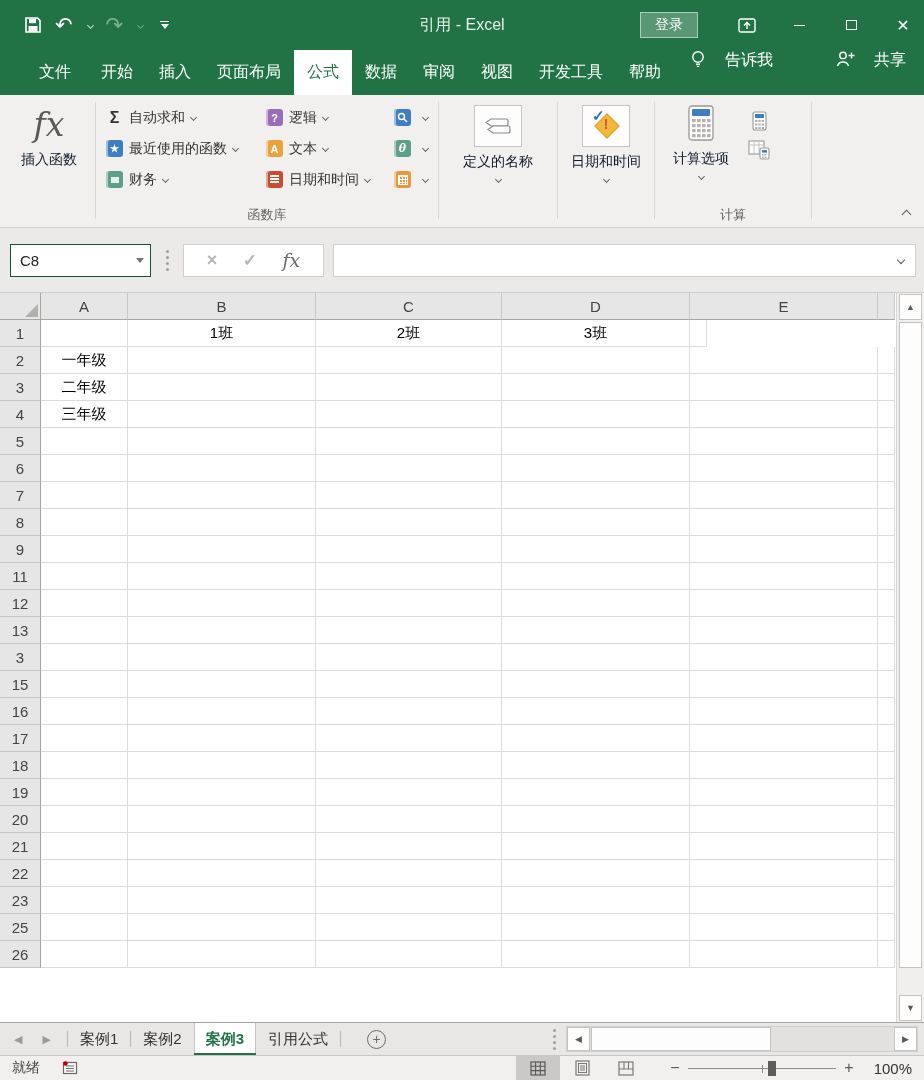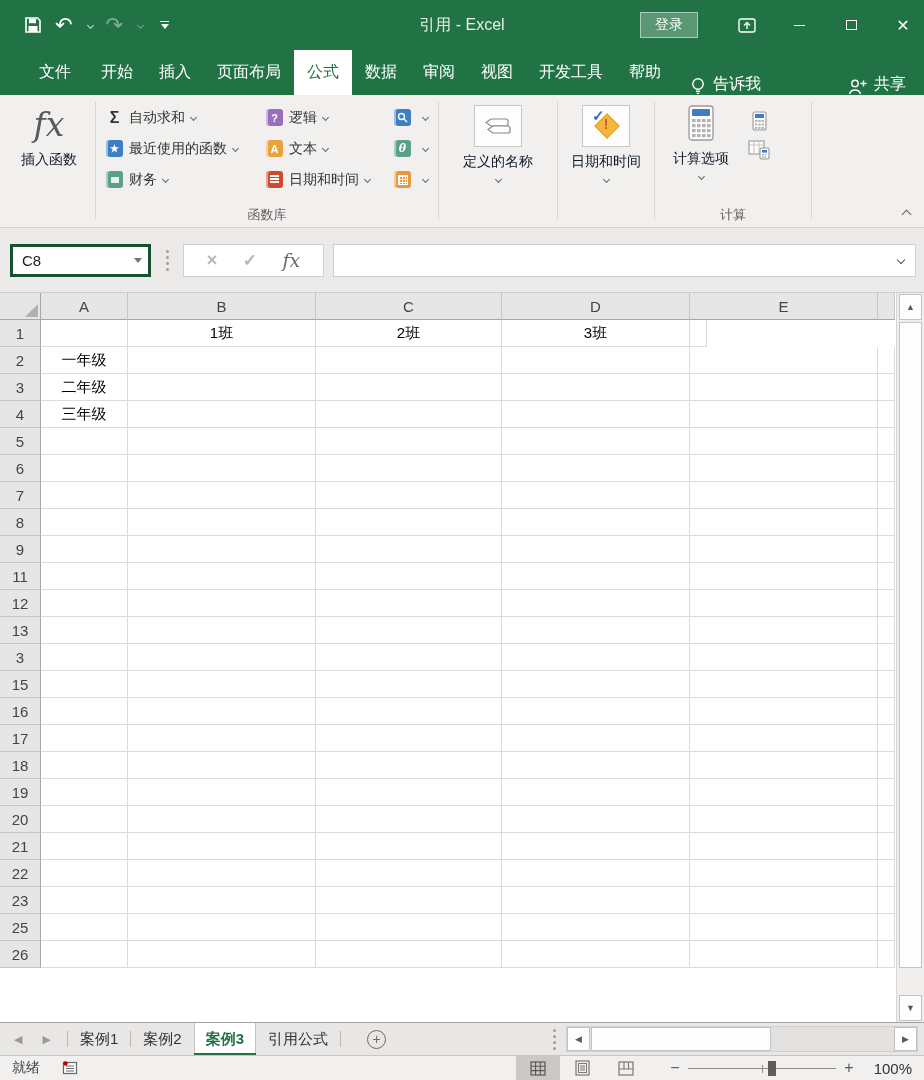--- a/index.html
+++ b/index.html
@@ -25,21 +25,21 @@
   .wbtn { width:30px; height:30px; display:flex; align-items:center; justify-content:center; margin-right:22px; color:#fff; }
   .wbtn.close { margin-right:6px; font-size:16px; }
   .min-glyph { width:11px; border-top:1.6px solid #fff; }
   .max-glyph { width:11px; height:10px; border:1.4px solid #fff; }
 
   
   .tabbar { height:45px; background:#217346; display:flex; align-items:stretch; padding-left:22px; flex:none; }
   .rtab { display:flex; align-items:center; padding:0 13px; color:#fff; font-size:16px; cursor:pointer; }
   .rtab.file { padding:0 17px; }
   .rtab.active { background:#fff; color:#217346; }
-  .tellme-wrap, .share-wrap { display:flex; align-items:flex-end; color:#fff; font-size:16px; cursor:pointer; }
+  .tellme-wrap, .share-wrap { display:flex; align-items:flex-start; color:#fff; font-size:16px; cursor:pointer;gap:12px; }
   .tellme-wrap { margin-left:16px; }
   .share-wrap { margin-left:auto; margin-right:18px; }
   .tb-ic { margin-right:7px; display:flex; }
 
   
   .ribbon { height:133px; background:#f1f0ef; border-bottom:1px solid #d2d0ce; display:flex; align-items:stretch; padding:3px 6px 0 6px; position:relative; flex:none; }
   .vsep { width:1px; background:#d8d6d4; margin:4px 3px 8px 3px; }
   .grp { position:relative; display:flex; }
   .grp-label { position:absolute; bottom:3px; left:0; right:0; text-align:center; font-size:13px; color:#605e5c; }
   .bigbtn { display:flex; flex-direction:column; align-items:center; width:86px; padding-top:7px; cursor:pointer; }
@@ -60,21 +60,21 @@
   .minicol { display:flex; flex-direction:column; justify-content:flex-start; gap:9px; margin-left:4px; padding-top:6px; }
   .minibtn { display:flex; align-items:center; justify-content:center; cursor:pointer; }
   .audit-icon { position:relative; width:34px; height:32px; }
   .audit-d { position:absolute; left:9px; top:7px; width:18px; height:18px; background:#f3b73c; border:1px solid #e0a028; transform:rotate(45deg); }
   .audit-e { position:absolute; left:0; top:5px; width:34px; text-align:center; color:#d8593a; font-weight:bold; font-size:15px; }
   .audit-c { position:absolute; left:3px; top:-3px; color:#2d6fba; font-weight:bold; font-size:15px; }
   .collapse-chv { position:absolute; right:14px; bottom:9px; width:7px; height:7px; border-left:1.6px solid #605e5c; border-top:1.6px solid #605e5c; transform:rotate(45deg); cursor:pointer; }
 
   
   .formula-row { height:65px; background:#ebeae9; border-bottom:1px solid #cfcdcb; display:flex; align-items:center; padding:0 8px 0 10px; flex:none; }
-  .namebox { width:141px; height:33px; background:#fff; border:3px solid #14532d; display:flex; align-items:center; padding:0 6px 0 9px; font-size:15px; color:#222; }
+  .namebox { width:141px; height:33px; background:#fff; border:1px solid #14532d; display:flex; align-items:center; padding:0 6px 0 9px; font-size:15px; color:#222; }
   .namebox .nb-arrow { margin-left:auto; width:0; height:0; border-left:4px solid transparent; border-right:4px solid transparent; border-top:5px solid #767472; }
   .dots { display:flex; flex-direction:column; gap:3px; margin:0 14px 0 15px; }
   .dots i { width:3px; height:3px; border-radius:50%; background:#a09e9c; }
   .fbtns { width:141px; height:33px; background:#fff; border:1px solid #d1cfcd; display:flex; align-items:center; justify-content:space-around; padding:0 10px; }
   .fbtn-x { color:#b8b6b4; font-size:18px; font-weight:bold; }
   .fbtn-ok { color:#b8b6b4; font-size:17px; font-weight:bold; }
   .fbtn-fx { font-family:"DejaVu Serif", serif; font-style:italic; color:#6d6b69; font-size:19px; }
   .finput { flex:1; height:33px; background:#fff; border:1px solid #d1cfcd; margin-left:9px; position:relative; display:flex; align-items:center; padding:0 28px 0 8px; font-size:15px; }
   .finput .chv { position:absolute; right:11px; top:12px; width:6px; height:6px; border-color:#555; }
 

